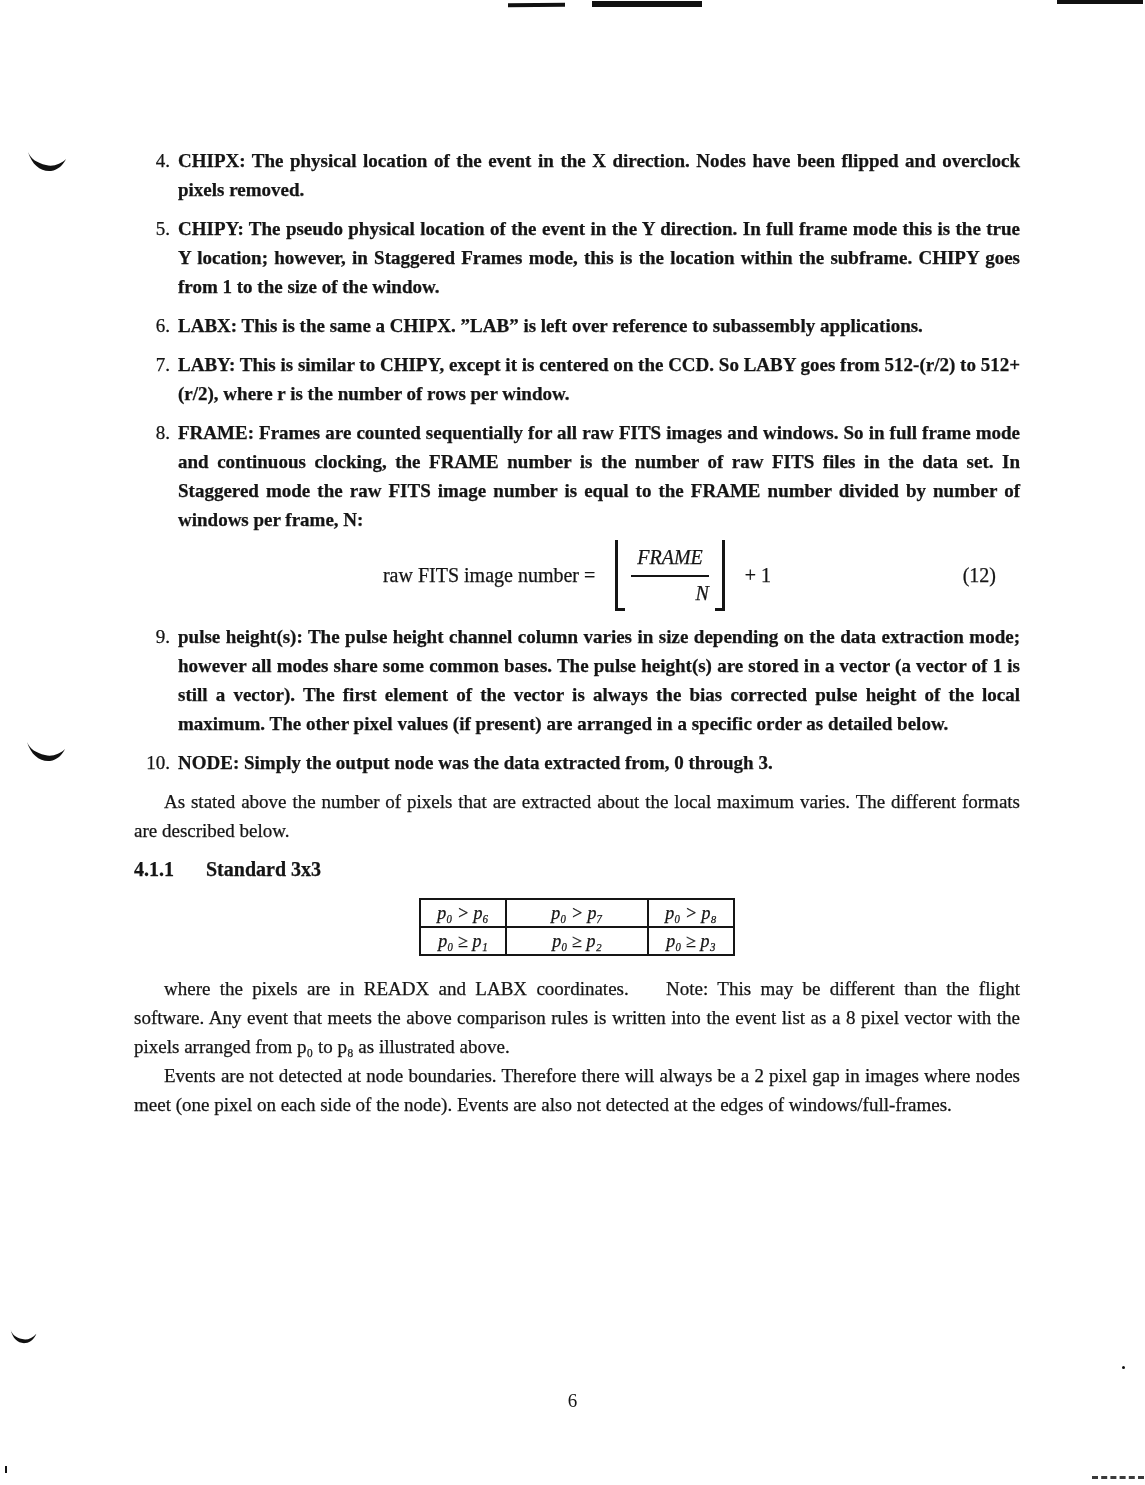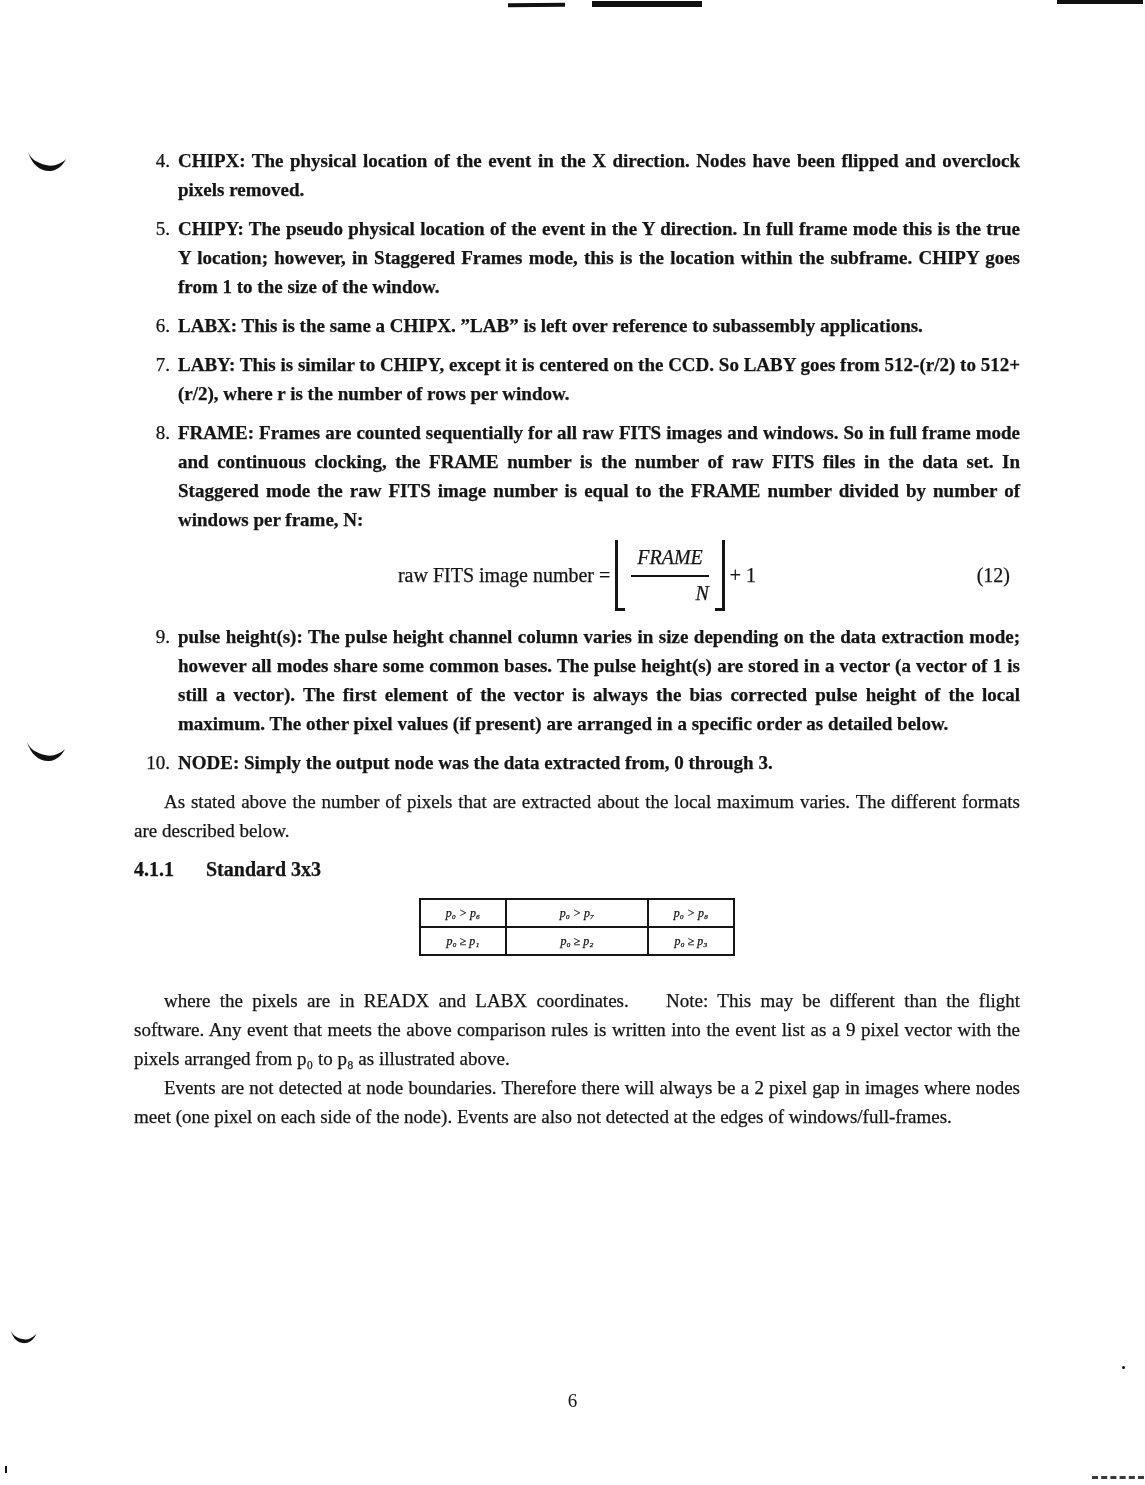--- a/index.html
+++ b/index.html
@@ -27,39 +27,39 @@
     -webkit-text-stroke:0.25px currentColor;
   }
   .list-item{display:flex;margin-bottom:10px;}
   .item-num{flex:0 0 36px;text-align:right;padding-right:8px;}
   .item-text{flex:1;font-weight:bold;}
   .equation{
     position:relative;
     display:flex;justify-content:center;align-items:center;
     margin:6px 0 16px;height:62px;
   }
-  .eq-body{display:inline-flex;align-items:center;gap:5px;font-size:20px;}
+  .eq-body{display:inline-flex;align-items:center;gap:20px;font-size:20px;}
   .floor{display:inline-flex;align-items:stretch;}
   .bracket-l{width:7px;border-left:3px solid var(--ink);border-bottom:3px solid var(--ink);}
   .bracket-r{width:7px;border-right:3px solid var(--ink);border-bottom:3px solid var(--ink);}
   .frac{display:inline-flex;flex-direction:column;align-items:flex-end;padding:3px 6px;}
   .frac .num{font-style:italic;border-bottom:2px solid var(--ink);padding:0 6px 3px;}
   .frac .den{font-style:italic;padding-top:2px;}
-  .eq-number{position:absolute;right:10px;top:50%;transform:translateY(-50%);font-size:20px;margin-left:36px;}
+  .eq-number{position:absolute;right:24px;top:50%;transform:translateY(-50%);font-size:20px;margin-left:36px;}
   .para{margin:0;text-indent:30px;}
   .para.spaced{margin-bottom:8px;}
   .section-heading{
     display:flex;gap:32px;
     font-weight:bold;font-size:20px;
     margin:10px 0 14px;text-indent:0;text-align:left;
   }
   .comparison-table{
-    margin:8px auto 30px;
+    margin:8px auto 18px;
     border-collapse:collapse;
-    font-style:italic;font-size:12px;line-height:24px;
+    font-style:italic;font-size:18px;line-height:24px;
   }
   .comparison-table td{
     border:2px solid var(--ink);
     padding:1px 10px;text-align:center;white-space:nowrap;
   }
   .comparison-table td.c1{min-width:64px;}
   .comparison-table td.c2{min-width:120px;}
   .comparison-table td.c3{min-width:64px;}
   .em{margin-left:28px;}
   .page-number{
@@ -168,21 +168,21 @@
           <td class="c3">p₀ &gt; p₈</td>
         </tr>
         <tr>
           <td class="c1">p₀ ≥ p₁</td>
           <td class="c2">p₀ ≥ p₂</td>
           <td class="c3">p₀ ≥ p₃</td>
         </tr>
       </tbody>
     </table>
 
-    <p class="para"><span>where the pixels are in READX and LABX coordinates. </span><span class="em">Note: This may be different than the flight software.</span><span> Any event that meets the above comparison rules is written into the event list as a 9 pixel vector with the pixels arranged from p₀ to p₈ as illustrated above.</span></p>
+    <p class="para"><span>where the pixels are in READX and LABX coordinates. </span><span class="em">Note: This may be different than the flight software.</span><span> Any event that meets the above comparison rules is written into the event list as a 8 pixel vector with the pixels arranged from p₀ to p₈ as illustrated above.</span></p>
 
     <p class="para">Events are not detected at node boundaries. Therefore there will always be a 2 pixel gap in images where nodes meet (one pixel on each side of the node). Events are also not detected at the edges of windows/full-frames.</p>
 
   </div>
 
   <div class="page-number">6</div>
 
 </div>
 
 </body></html>

